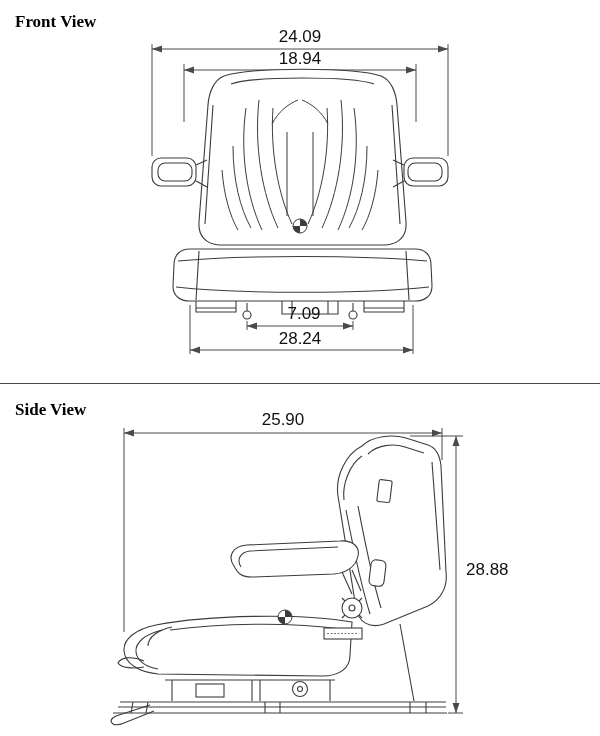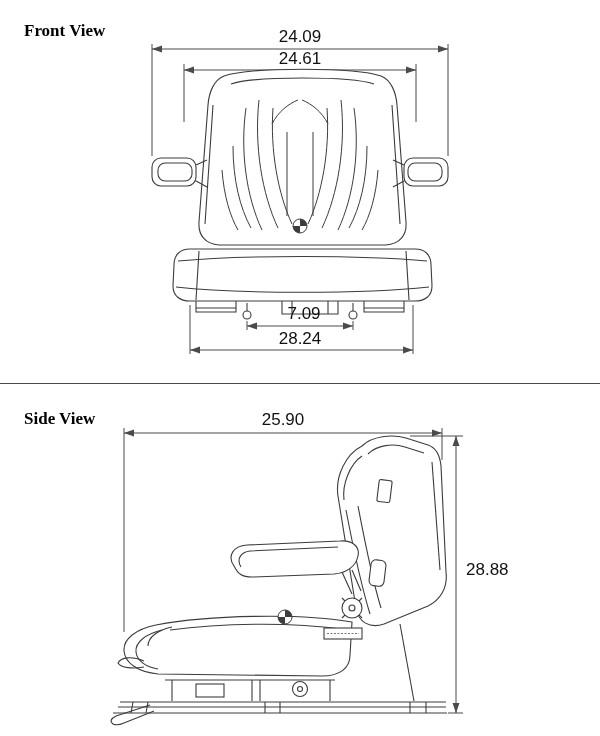--- a/index.html
+++ b/index.html
@@ -3,21 +3,21 @@
 <meta charset="utf-8">
 <style>
   html,body{margin:0;padding:0;background:#ffffff;}
   .page{position:relative;width:600px;height:736px;background:#ffffff;overflow:hidden;
         font-family:"Liberation Sans",sans-serif;color:#000;}
   .view{position:absolute;left:0;width:600px;}
   #front-view{top:0;height:383px;}
   #side-view{top:384px;height:352px;}
   .divider{position:absolute;top:383px;left:0;width:600px;height:0;
            border-top:1px solid #4a4a4a;}
-  .view-title{position:absolute;left:8px;margin:16px;
+  .view-title{position:absolute;left:8px;margin:7px;
               font-family:"Liberation Serif",serif;font-weight:bold;
               font-size:17px;color:#000;}
   #front-view .view-title{top:5px;}
   #side-view .view-title{top:9px;}
   .dim{position:absolute;font-size:17px;color:#111;white-space:nowrap;}
   .dim.centered{transform:translateX(-50%);}
   svg.drawing{position:absolute;left:0;top:0;}
 </style>
 </head>
 <body>
@@ -92,21 +92,21 @@
       <use href="#front-left-details" transform="matrix(-1 0 0 1 600 0)"></use>
 
       <g stroke="#3c3c3c" stroke-width="1">
         <circle cx="300" cy="226" r="7" fill="#ffffff"></circle>
         <path d="M300,226 L300,219 A7,7 0 0 1 307,226 Z" fill="#3c3c3c" stroke="none"></path>
         <path d="M300,226 L300,233 A7,7 0 0 1 293,226 Z" fill="#3c3c3c" stroke="none"></path>
       </g>
     </svg>
 
     <span class="dim centered" style="left:300px;top:27px">24.09</span>
-    <span class="dim centered" style="left:300px;top:49px">24.61</span>
+    <span class="dim centered" style="left:300px;top:49px">18.94</span>
     <span class="dim centered" style="left:304px;top:304px">7.09</span>
     <span class="dim centered" style="left:300px;top:329px">28.24</span>
   </section>
 
   <div class="divider"></div>
 
   <section class="view" id="side-view">
     <h2 class="view-title">Side View</h2>
 
     <svg class="drawing" width="600" height="352" viewBox="0 0 600 352">

